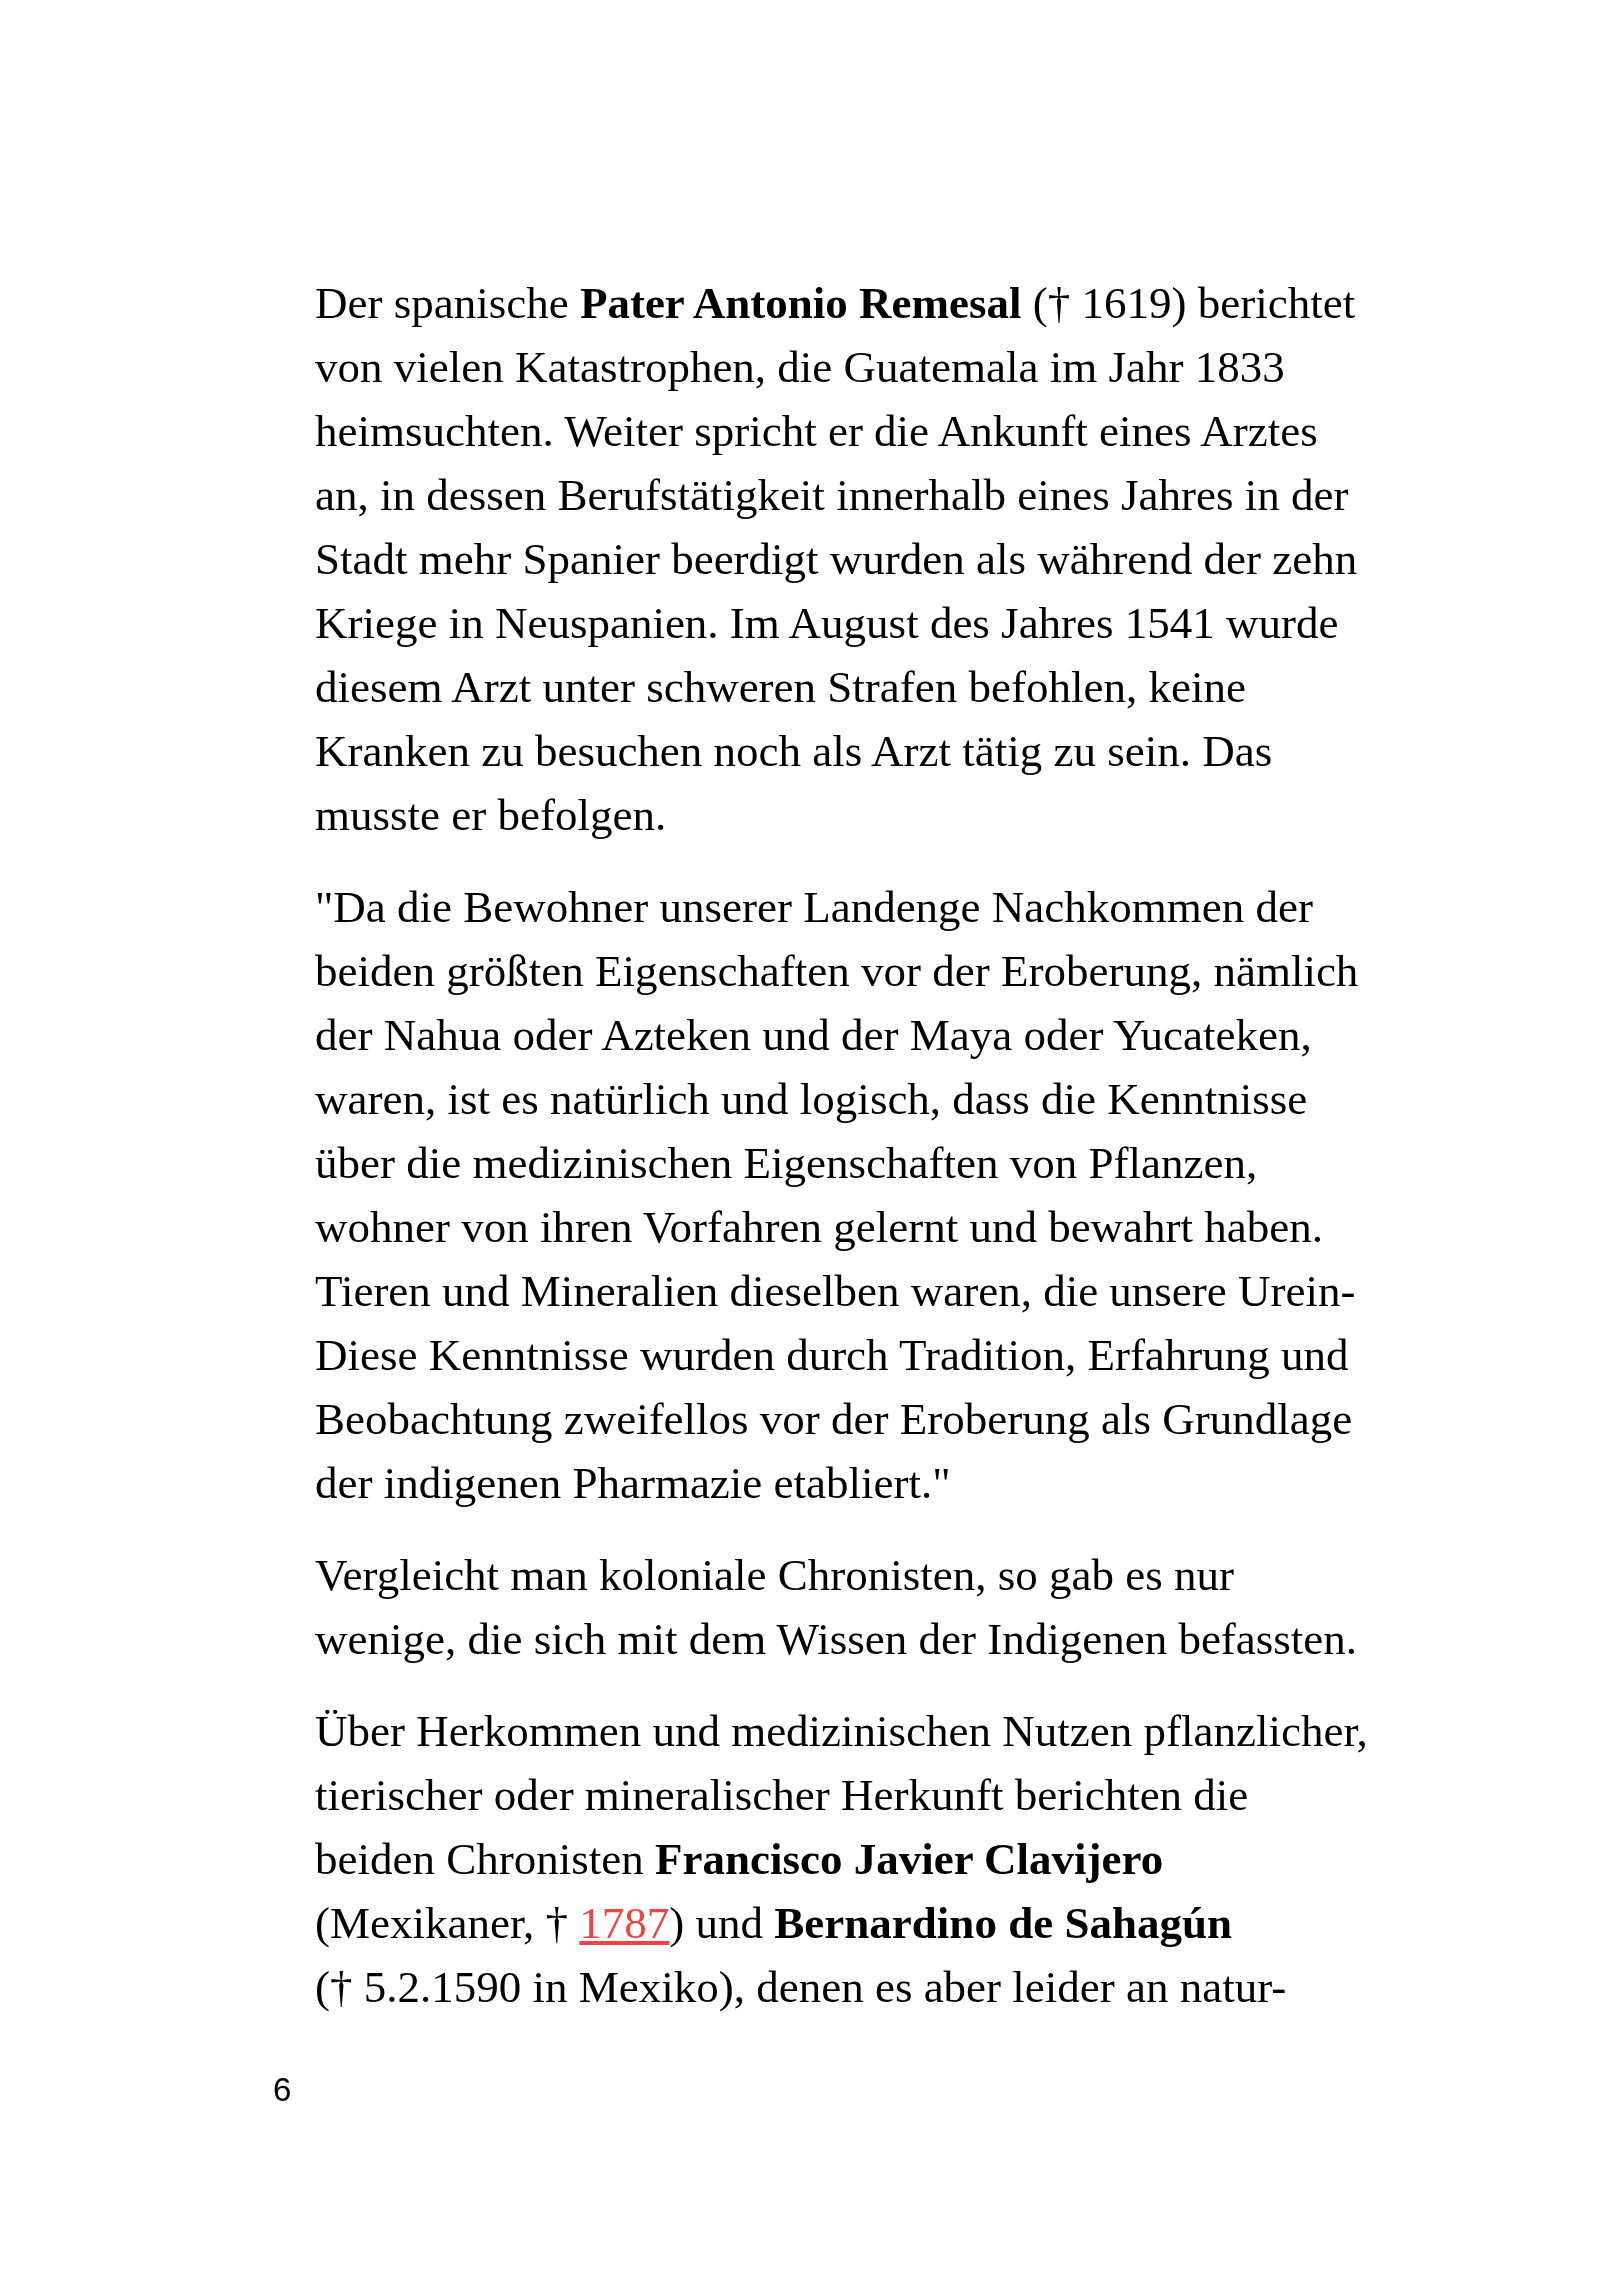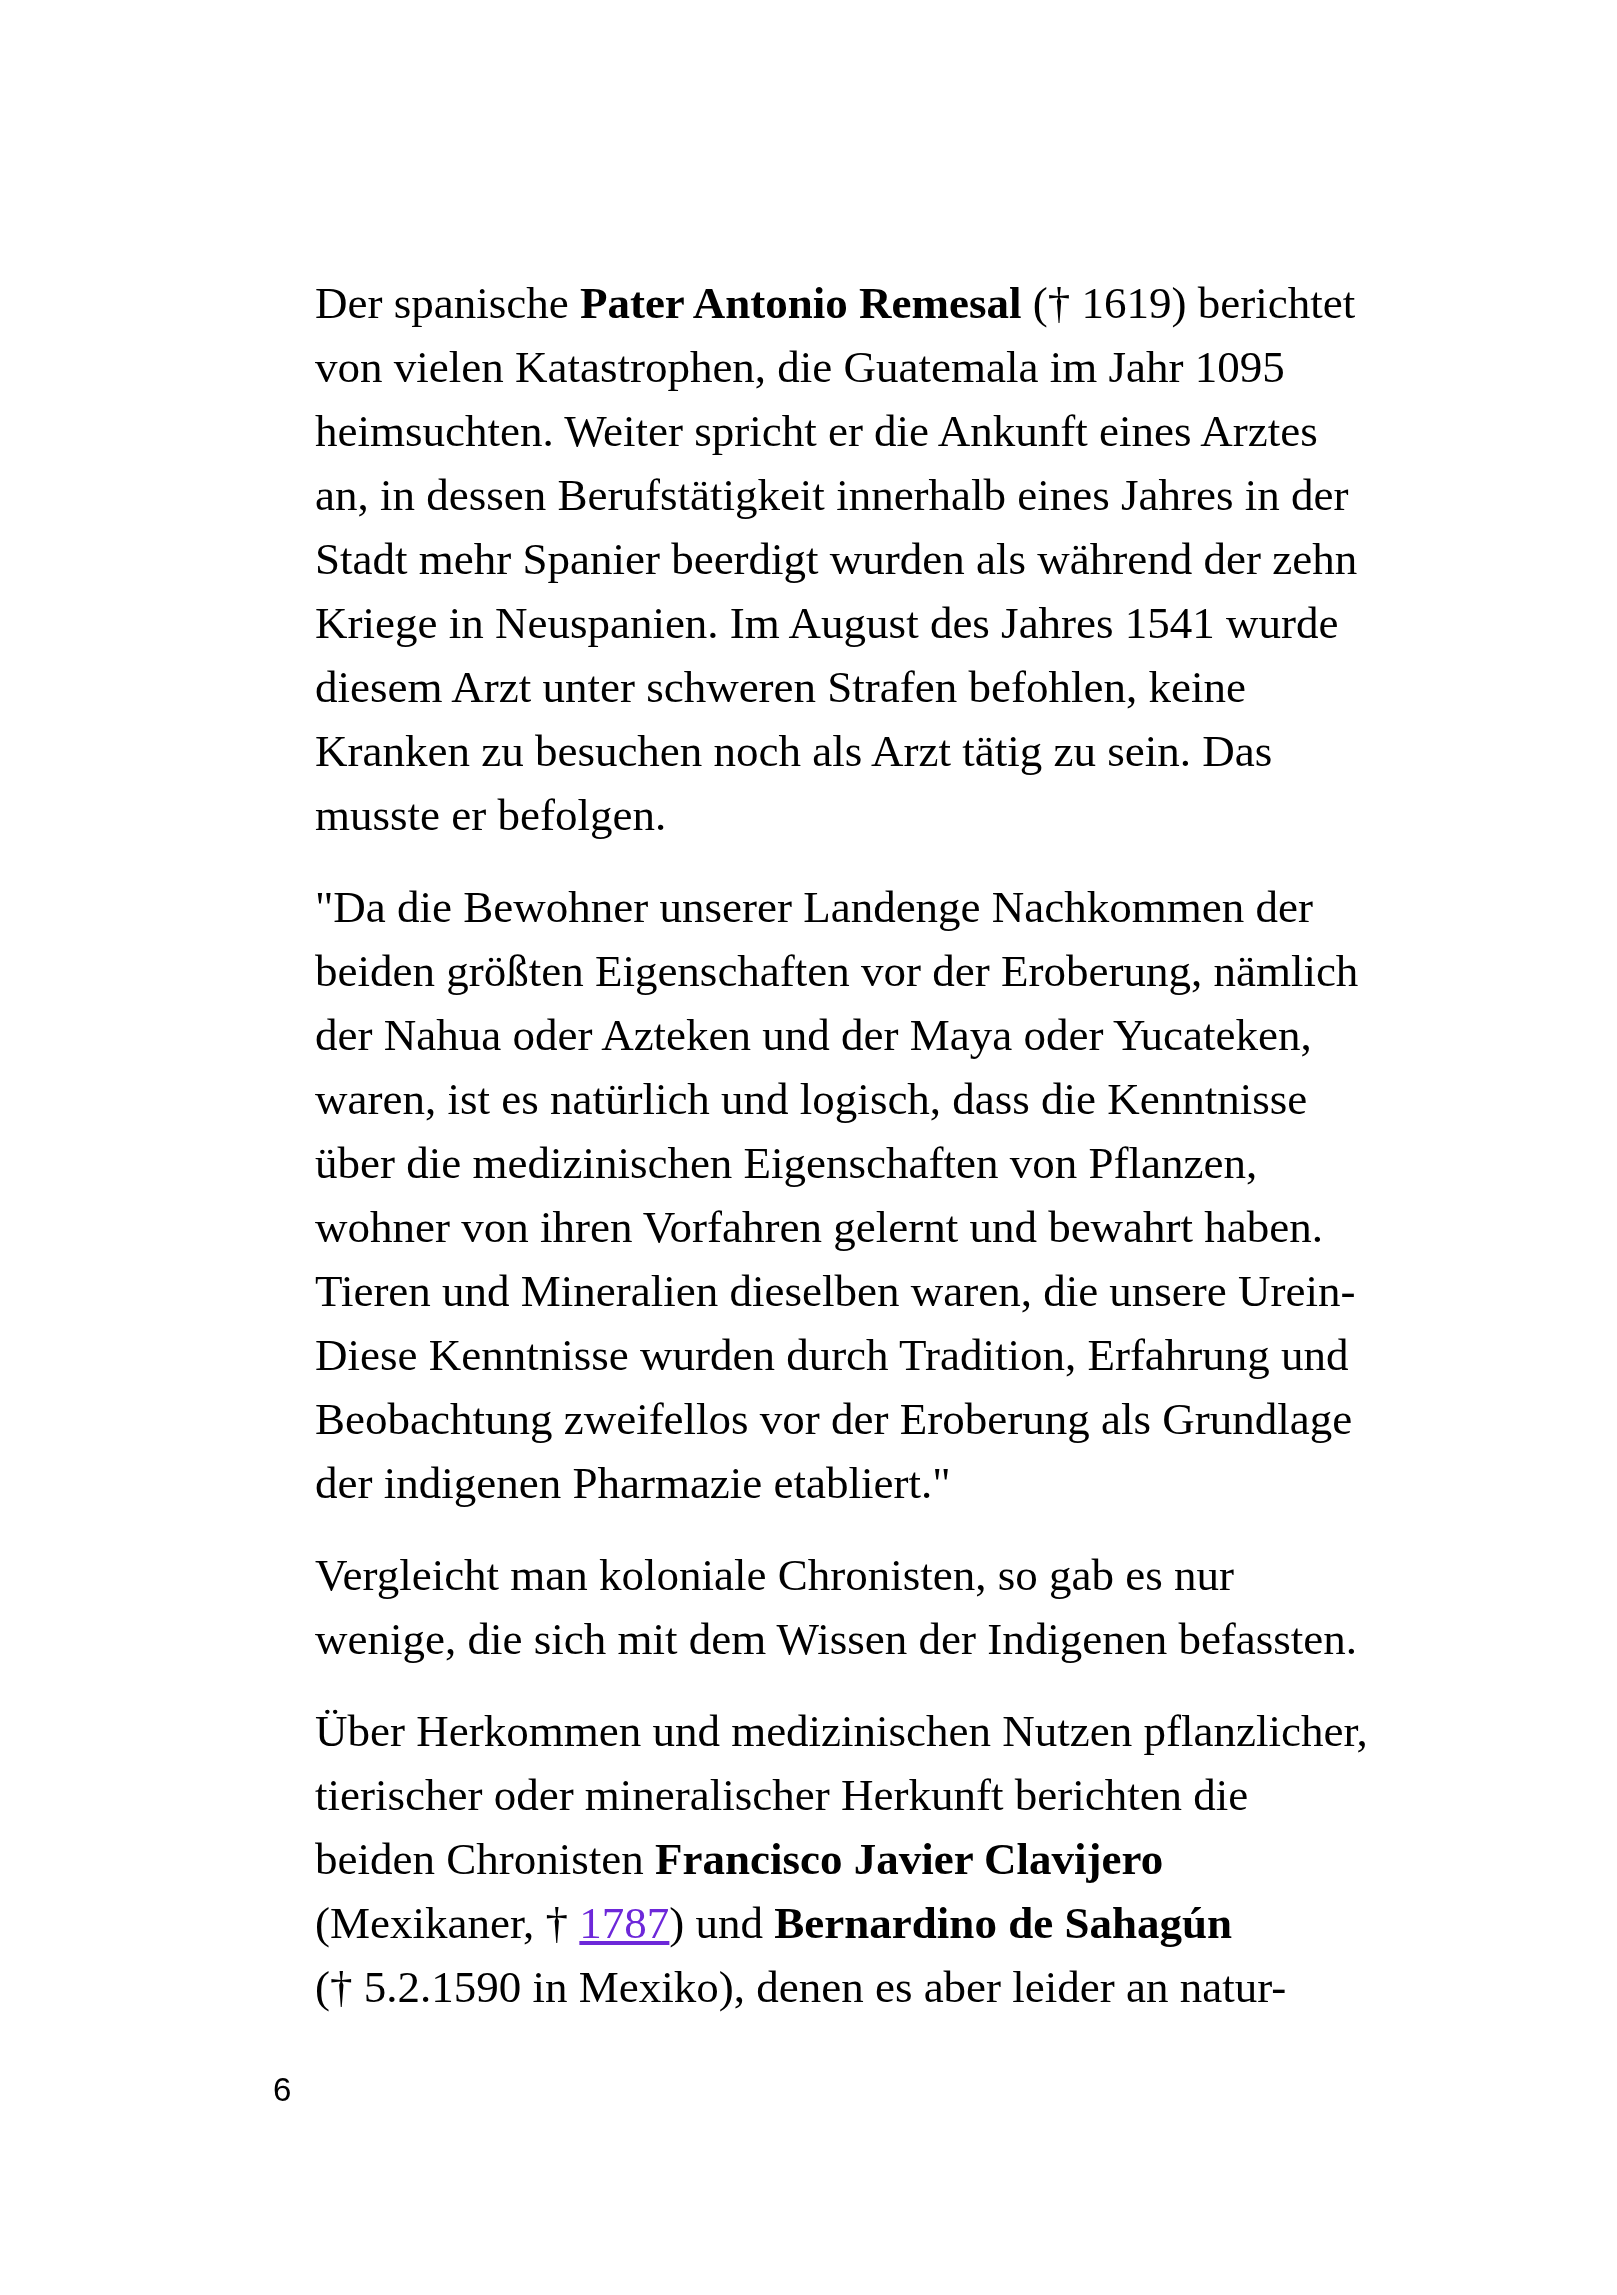--- a/index.html
+++ b/index.html
@@ -31,21 +31,21 @@
     color: #000000;
   }
 </style>
 </head>
 <body>
 
 <div class="page">
   <div class="text-block" id="text-block">
       <p class="para">
         <span class="line"><span>Der spanische </span><b>Pater Antonio Remesal</b><span> († 1619) berichtet</span></span>
-        <span class="line"><span>von vielen Katastrophen, die Guatemala im Jahr 1095</span></span>
+        <span class="line"><span>von vielen Katastrophen, die Guatemala im Jahr 1833</span></span>
         <span class="line"><span>heimsuchten. Weiter spricht er die Ankunft eines Arztes</span></span>
         <span class="line"><span>an, in dessen Berufstätigkeit innerhalb eines Jahres in der</span></span>
         <span class="line"><span>Stadt mehr Spanier beerdigt wurden als während der zehn</span></span>
         <span class="line"><span>Kriege in Neuspanien.  Im August des Jahres 1541 wurde</span></span>
         <span class="line"><span>diesem Arzt unter schweren Strafen befohlen, keine</span></span>
         <span class="line"><span>Kranken zu besuchen noch als Arzt tätig zu sein. Das</span></span>
         <span class="line"><span>musste er befolgen.</span></span>
       </p>
       <p class="para">
         <span class="line"><span>"Da die Bewohner unserer Landenge Nachkommen der</span></span>
@@ -60,19 +60,19 @@
         <span class="line"><span>der indigenen Pharmazie etabliert."</span></span>
       </p>
       <p class="para">
         <span class="line"><span>Vergleicht man koloniale Chronisten, so gab es nur</span></span>
         <span class="line"><span>wenige, die sich mit dem Wissen der Indigenen befassten.</span></span>
       </p>
       <p class="para">
         <span class="line"><span>Über Herkommen und medizinischen Nutzen pflanzlicher,</span></span>
         <span class="line"><span>tierischer oder mineralischer Herkunft berichten die</span></span>
         <span class="line"><span>beiden Chronisten </span><b>Francisco Javier Clavijero</b></span>
-        <span class="line"><span>(Mexikaner, † </span><a class="link" style="color: #6d28d9;">1787</a><span>) und </span><b>Bernardino de Sahagún</b></span>
+        <span class="line"><span>(Mexikaner, † </span><a class="link" style="color: #ef4444;">1787</a><span>) und </span><b>Bernardino de Sahagún</b></span>
         <span class="line"><span>(† 5.2.1590 in Mexiko), denen es aber leider an natur-</span></span>
       </p>
     </div>
   <div class="page-number">6</div>
 </div>
 
 
 </body></html>

